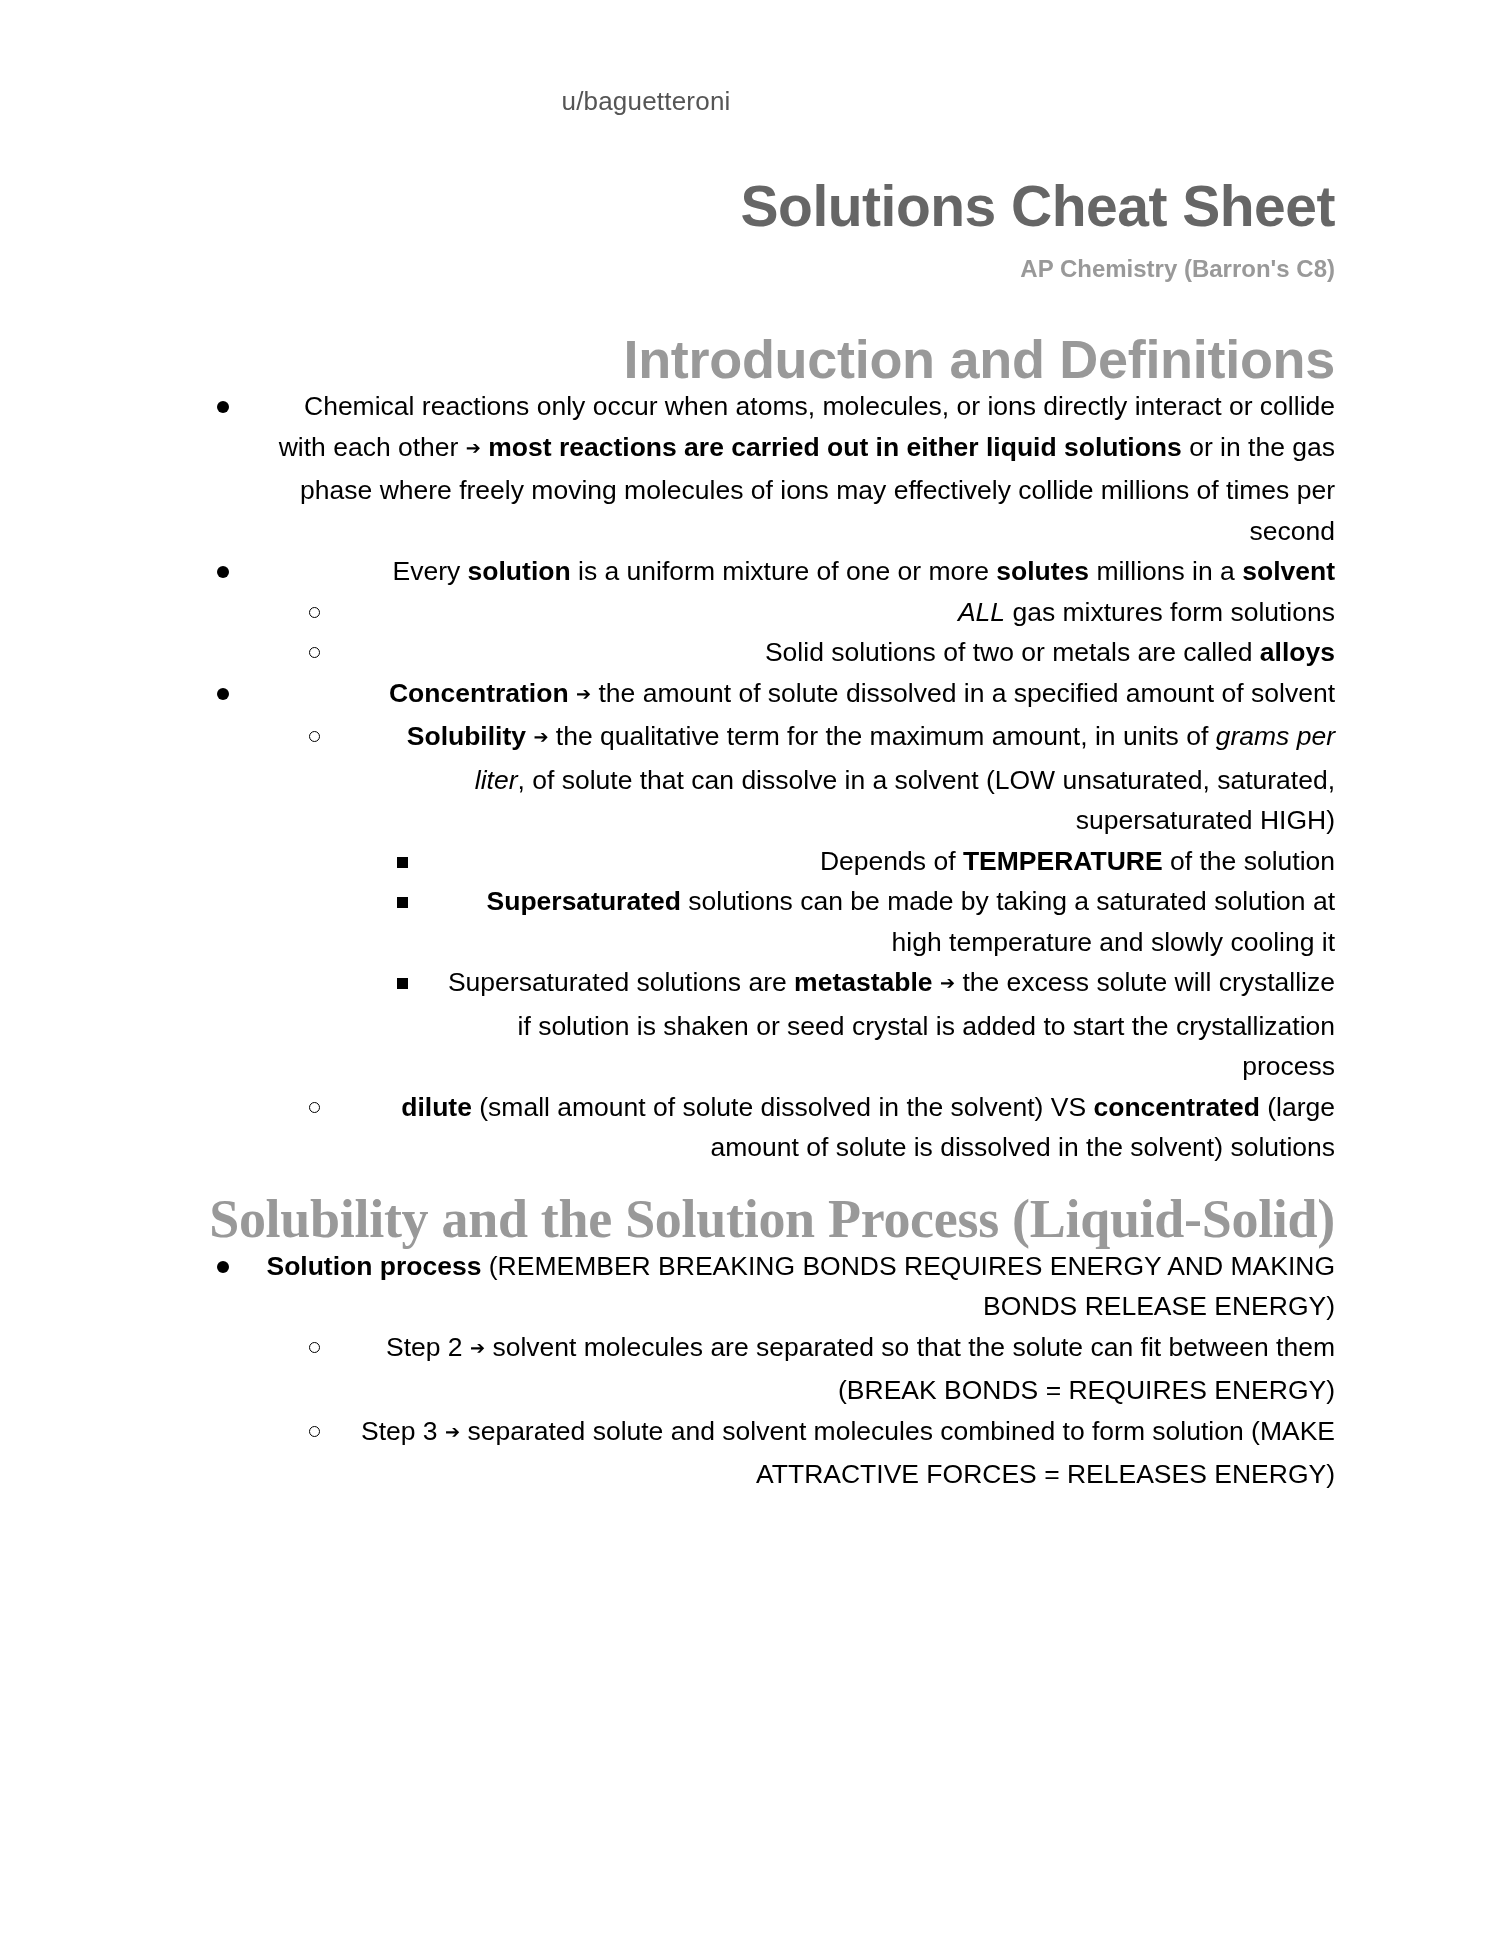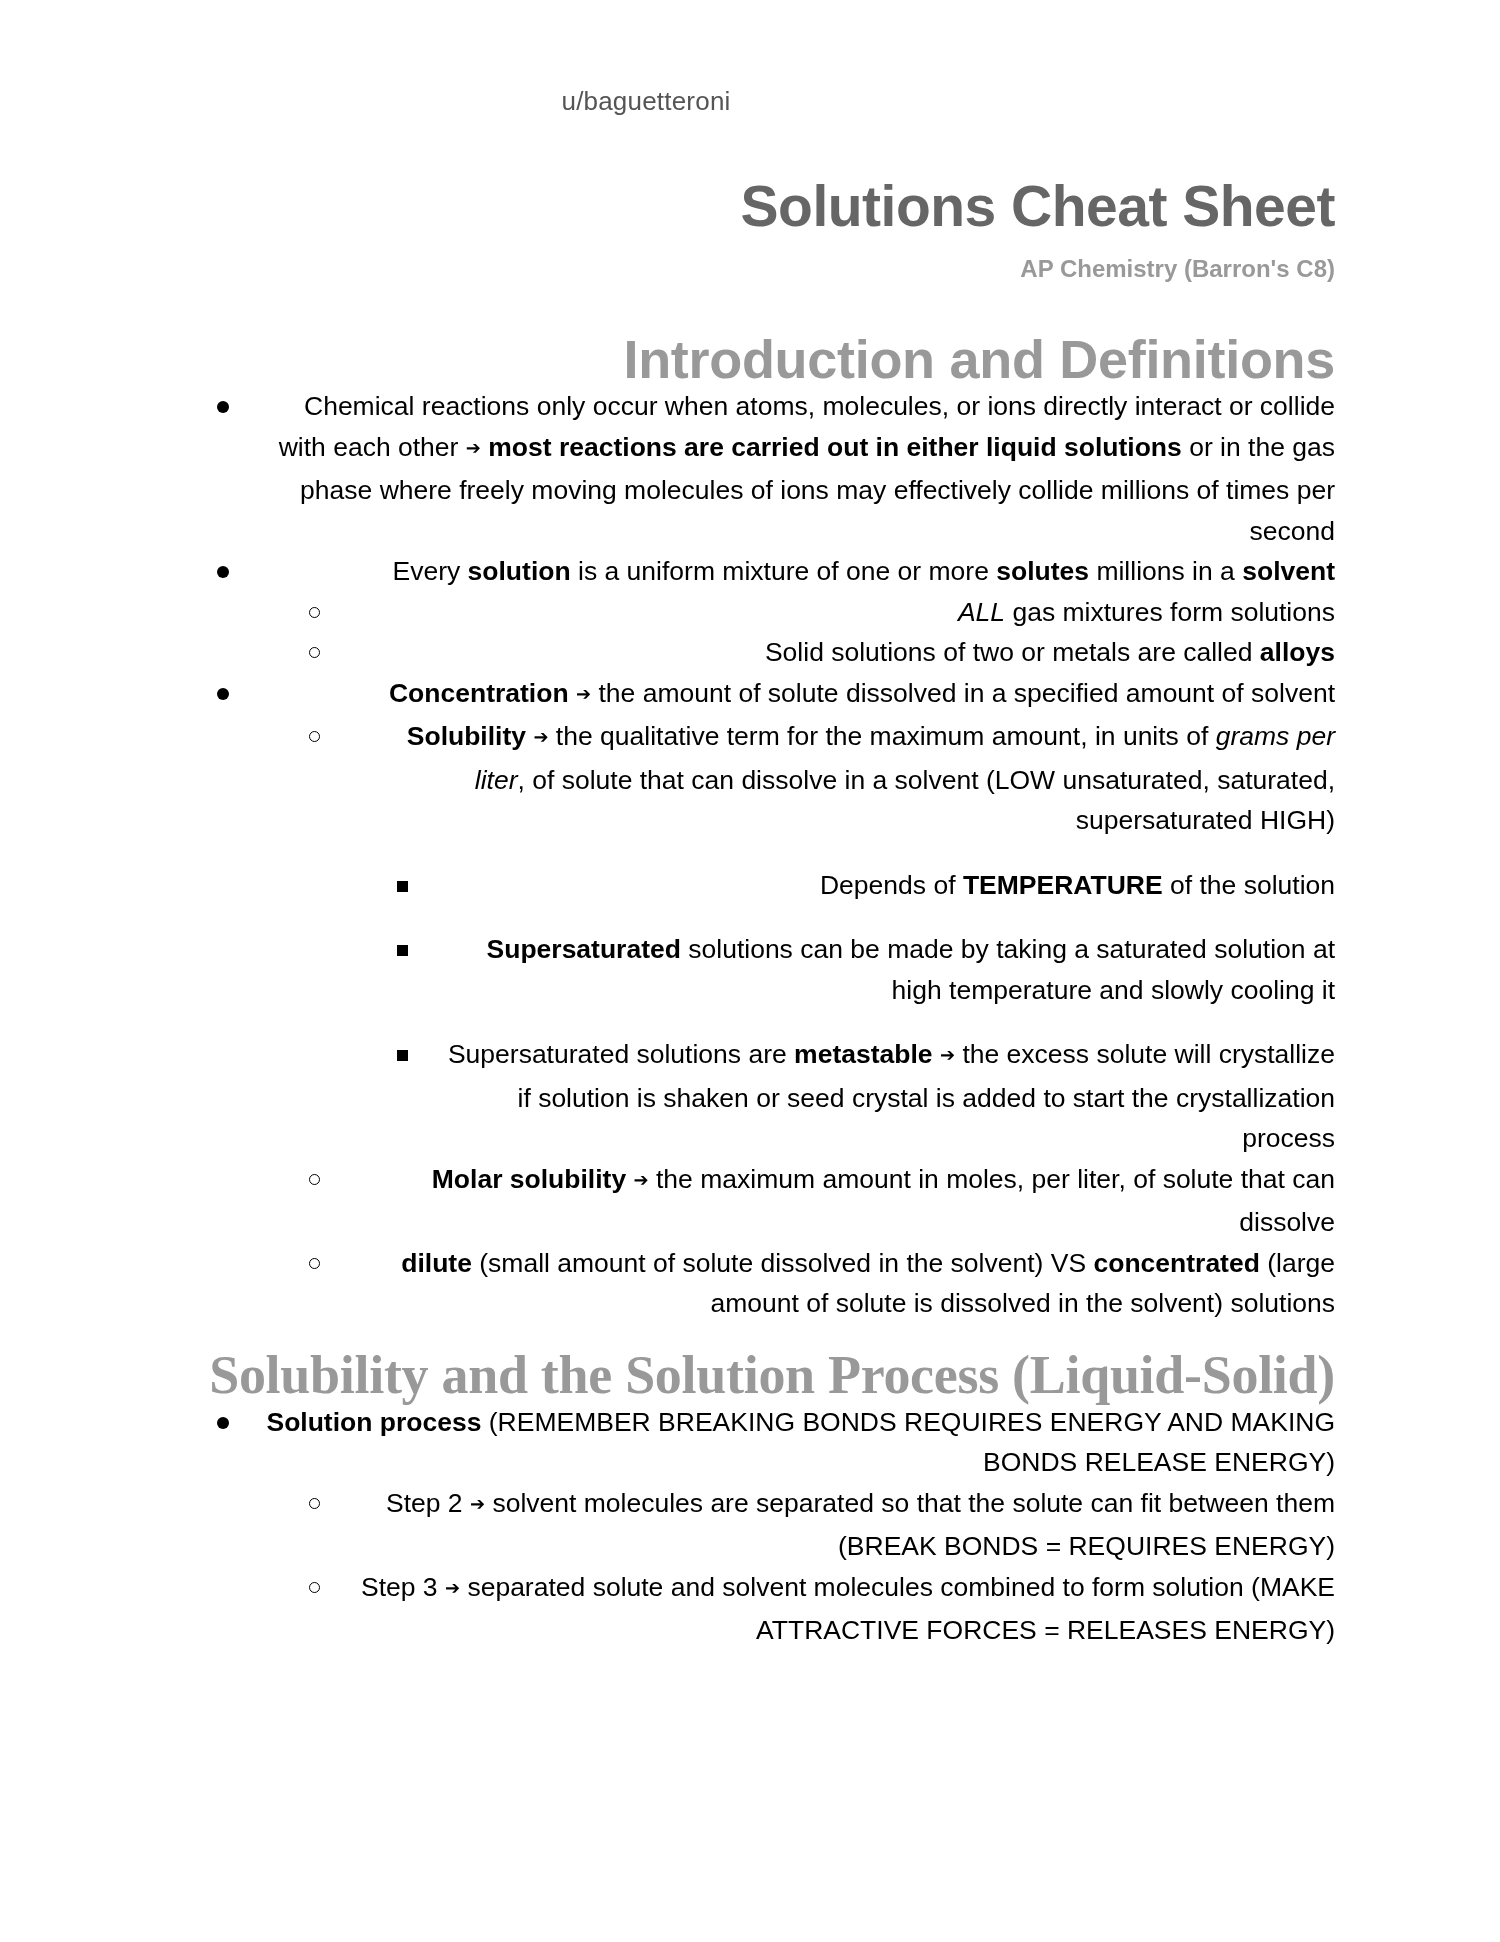--- a/index.html
+++ b/index.html
@@ -22,21 +22,21 @@
   .h2 {
     font-size: 54px; font-weight: bold; color: #999999; margin: 0; line-height: 54px;
     letter-spacing: -0.3px;
   }
   .sec1 { margin-top: 42px; }
   .sec2 { margin-top: 24px; font-family: Liberation Serif, serif; }
   ul { list-style: none; margin: 0; padding: 0; }
   li { position: relative; font-size: 26.5px; line-height: 40.5px; }
   .l1 { padding-left: 88px; }
   .l2 { padding-left: 176px; }
-  .l3 { padding-left: 264px; margin-top: 24px; }
+  .l3 { padding-left: 264px; }
   .marker { position: absolute; top: 0; display: inline-block; }
   .l1 > .marker { left: 42px; }
   .l2 > .marker { left: 134px; }
   .l3 > .marker { left: 222px; }
   .disc { width: 12px; height: 12px; border-radius: 50%; background: #000; top: 15px; }
   .circle { width: 9px; height: 9px; border-radius: 50%; border: 1.6px solid #000; top: 15px; box-sizing: content-box; }
   .square { width: 11px; height: 11px; background: #000; top: 16px; }
   b { font-weight: bold; }
   i { font-style: italic; }
   .arrow { font-size: 18px; position: relative; top: -2px; }
@@ -54,21 +54,20 @@
   <ul>
       <li class="l1"><span class="marker disc"></span><span>Chemical reactions only occur when atoms, molecules, or ions directly interact or collide with each other </span><span class="arrow">➔</span><b> most reactions are carried out in either liquid solutions</b><span> or in the gas phase where freely moving molecules of ions may effectively collide millions of times per second</span></li>
       <li class="l1"><span class="marker disc"></span><span>Every </span><b>solution</b><span> is a uniform mixture of one or more </span><b>solutes</b><span> millions in a </span><b>solvent</b></li>
       <li class="l2"><span class="marker circle"></span><i>ALL</i><span> gas mixtures form solutions</span></li>
       <li class="l2"><span class="marker circle"></span><span>Solid solutions of two or metals are called </span><b>alloys</b></li>
       <li class="l1"><span class="marker disc"></span><b>Concentration</b><span> </span><span class="arrow">➔</span><span> the amount of solute dissolved in a specified amount of solvent</span></li>
       <li class="l2"><span class="marker circle"></span><b>Solubility</b><span> </span><span class="arrow">➔</span><span> the qualitative term for the maximum amount, in units of </span><i>grams per liter</i><span>, of solute that can dissolve in a solvent (LOW unsaturated, saturated, supersaturated HIGH)</span></li>
       <li class="l3"><span class="marker square"></span><span>Depends of </span><b>TEMPERATURE</b><span> of the solution</span></li>
       <li class="l3"><span class="marker square"></span><b>Supersaturated</b><span> solutions can be made by taking a saturated solution at high temperature and slowly cooling it</span></li>
       <li class="l3"><span class="marker square"></span><span>Supersaturated solutions are </span><b>metastable</b><span> </span><span class="arrow">➔</span><span> the excess solute will crystallize if solution is shaken or seed crystal is added to start the crystallization process</span></li>
-      <li class="l2"><span class="marker circle"></span><b>Molar solubility</b><span> </span><span class="arrow">➔</span><span> the maximum amount in moles, per liter, of solute that can dissolve</span></li>
       <li class="l2"><span class="marker circle"></span><b>dilute</b><span> (small amount of solute dissolved in the solvent) VS </span><b>concentrated</b><span> (large amount of solute is dissolved in the solvent) solutions</span></li>
     </ul>
 
   <h2 class="h2 sec2">Solubility and the Solution Process (Liquid-Solid)</h2>
   <ul>
       <li class="l1"><span class="marker disc"></span><b>Solution process</b><span> (REMEMBER BREAKING BONDS REQUIRES ENERGY AND MAKING BONDS RELEASE ENERGY)</span></li>
       <li class="l2"><span class="marker circle"></span><span>Step 2 </span><span class="arrow">➔</span><span> solvent molecules are separated so that the solute can fit between them (BREAK BONDS = REQUIRES ENERGY)</span></li>
       <li class="l2"><span class="marker circle"></span><span>Step 3 </span><span class="arrow">➔</span><span> separated solute and solvent molecules combined to form solution (MAKE ATTRACTIVE FORCES = RELEASES ENERGY)</span></li>
     </ul>
 </div>

